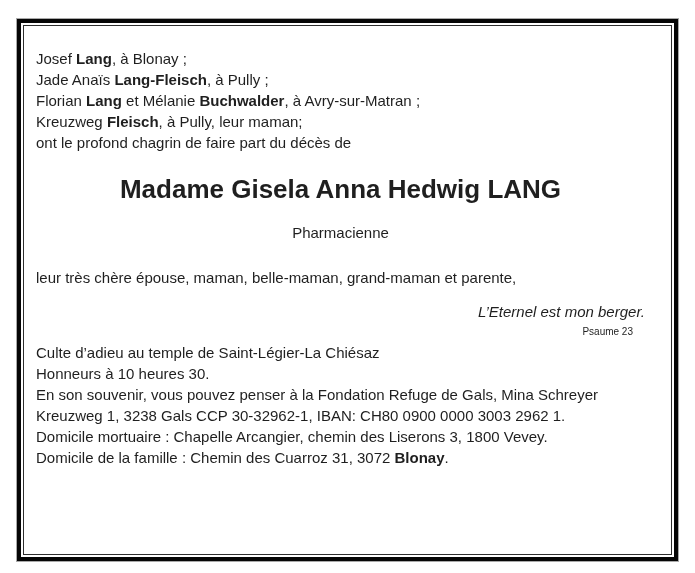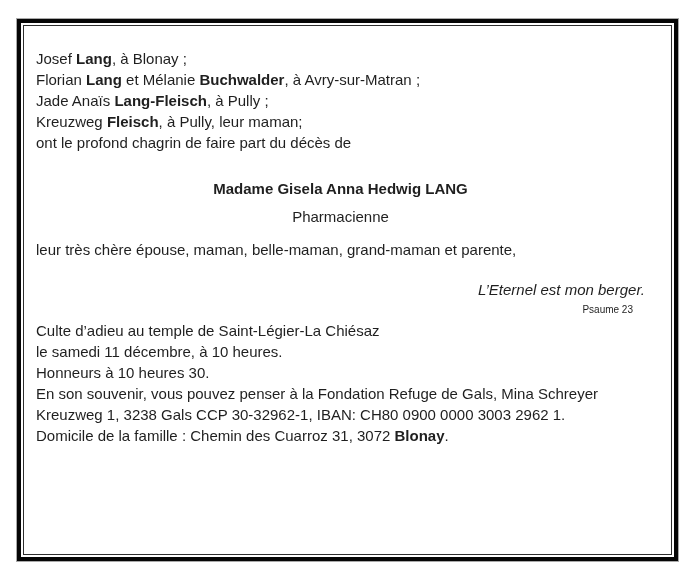--- a/index.html
+++ b/index.html
@@ -41,32 +41,32 @@
     font-size: 15px;
     line-height: 21px;
     white-space: nowrap;
   }
   .b { font-weight: bold; }
   .title-block {
     margin-top: 25px;
     text-align: center;
   }
   .deceased-name {
-    font-size: 15px;
+    font-size: 26px;
     font-weight: bold;
     line-height: 22px;
   }
   .profession {
     font-size: 15px;
     line-height: 21px;
-    margin-top: 6px;
+    margin-top: 22px;
   }
-  .eulogy { margin-top: 12px; }
+  .eulogy { margin-top: 24px; }
   .quote-block {
-    margin-top: 20px;
+    margin-top: 14px;
     text-align: right;
   }
   .quote-line {
     font-style: italic;
     font-size: 15px;
     line-height: 20px;
   }
   .quote-ref {
     font-size: 10px;
     line-height: 20px;
@@ -76,44 +76,44 @@
 </style>
 </head>
 <body>
 
 <div class="page">
   <div class="frame-outer">
     <div class="frame-inner">
 
       <div class="family">
         <p class="line"><span>Josef </span><span class="b">Lang</span><span>, à Blonay ;</span></p>
+        <p class="line"><span>Jade Anaïs </span><span class="b">Lang-Fleisch</span><span>, à Pully ;</span></p>
         <p class="line"><span>Florian </span><span class="b">Lang</span><span> et Mélanie </span><span class="b">Buchwalder</span><span>, à Avry-sur-Matran ;</span></p>
-        <p class="line"><span>Jade Anaïs </span><span class="b">Lang-Fleisch</span><span>, à Pully ;</span></p>
         <p class="line"><span>Kreuzweg </span><span class="b">Fleisch</span><span>, à Pully, leur maman;</span></p>
         <p class="line"><span>ont le profond chagrin de faire part du décès de</span></p>
       </div>
 
       <div class="title-block">
         <p class="deceased-name">Madame Gisela Anna Hedwig LANG</p>
         <p class="profession">Pharmacienne</p>
       </div>
 
       <div class="eulogy">
         <p class="line">leur très chère épouse, maman, belle-maman, grand-maman et parente,</p>
       </div>
 
       <div class="quote-block">
         <p class="quote-line">L’Eternel est mon berger.</p>
         <p class="quote-ref">Psaume 23</p>
       </div>
 
       <div class="details">
         <p class="line"><span>Culte d’adieu au temple de Saint-Légier-La Chiésaz</span></p>
-        <p class="line"><span>le samedi 11 décembre, à 10 heures.</span></p>
         <p class="line"><span>Honneurs à 10 heures 30.</span></p>
         <p class="line"><span>En son souvenir, vous pouvez penser à la Fondation Refuge de Gals, Mina Schreyer</span></p>
         <p class="line"><span>Kreuzweg 1, 3238 Gals CCP 30-32962-1, IBAN: CH80 0900 0000 3003 2962 1.</span></p>
+        <p class="line"><span>Domicile mortuaire : Chapelle Arcangier, chemin des Liserons 3, 1800 Vevey.</span></p>
         <p class="line"><span>Domicile de la famille : Chemin des Cuarroz 31, 3072 </span><span class="b">Blonay</span><span>.</span></p>
       </div>
 
     </div>
   </div>
 </div>
 
 </body></html>

